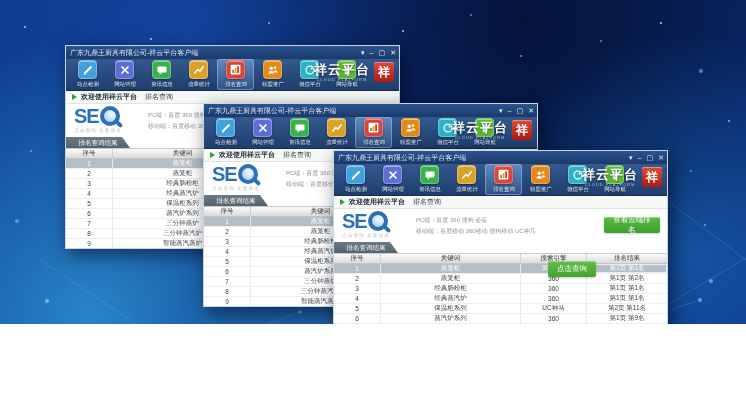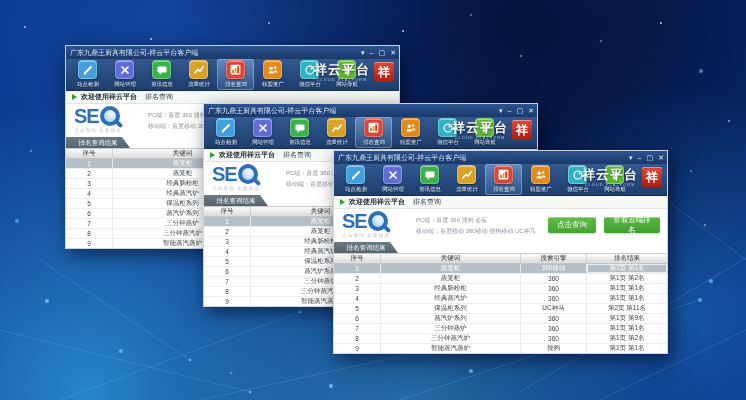--- a/index.html
+++ b/index.html
@@ -1,17 +1,17 @@
 <!DOCTYPE html>
 <html><head>
 <meta charset="utf-8">
 <style>
   html,body{margin:0;padding:0;}
   body{width:746px;height:400px;overflow:hidden;font-family:"Liberation Sans","DejaVu Sans",sans-serif;}
-  .stage{position:relative;width:746px;height:400px;overflow:hidden;
+  .stage{position:relative;width:746px;height:324px;overflow:hidden;
     background:
       radial-gradient(circle at 12% 98%, rgba(64,200,255,.55), transparent 38%),
       radial-gradient(circle at 55% 108%, rgba(70,195,255,.50), transparent 42%),
       radial-gradient(circle at 92% 78%, rgba(40,150,245,.38), transparent 30%),
       radial-gradient(circle at 70% 6%, rgba(4,16,52,.85), transparent 55%),
       radial-gradient(circle at 30% 18%, rgba(30,90,190,.45), transparent 45%),
       linear-gradient(118deg,#0d3c90 0%,#0b3180 38%,#082561 68%,#0b2f7c 100%);}
   .plexus{position:absolute;left:0;top:0;z-index:0;}
   .stars{position:absolute;left:0;top:0;width:2px;height:2px;border-radius:50%;z-index:0;
     box-shadow:
@@ -67,21 +67,21 @@
   .seo-se{font-size:20px;font-weight:bold;color:#2d6fb7;letter-spacing:-1px;line-height:1;}
   .seo-mag{width:12px;height:12px;border:4px solid #2d6fb7;border-radius:50%;position:relative;margin-left:1px;
     background:radial-gradient(circle at 62% 32%,#e8f4fd 20%,#8fc3e8);}
   .seo-mag::after{content:'';position:absolute;width:8px;height:4px;background:#2d6fb7;border-radius:2px;
     right:-7px;bottom:-4px;transform:rotate(45deg);}
   .seo-sub{font-size:5px;color:#b3b9be;letter-spacing:1px;margin-top:1px;white-space:nowrap;transform:scale(.95);transform-origin:left;}
   .engines{position:absolute;left:82px;top:6px;font-size:6px;color:#8d959c;line-height:1.9;white-space:nowrap;}
   .btn{position:absolute;height:16px;top:8px;border:none;border-radius:2px;color:#fff;font-size:7.5px;
     font-family:inherit;cursor:pointer;box-shadow:inset 0 1px 0 rgba(255,255,255,.35), 0 1px 2px rgba(0,0,0,.2);
     display:flex;align-items:center;justify-content:center;}
-  .btn-query{left:214px;width:48px;background:linear-gradient(#62bd4a,#46a232);}
+  .btn-query{left:214px;width:48px;background:linear-gradient(#62bd4a,#46a232);margin-top:44px;}
   .btn-cloud{left:270px;width:56px;background:linear-gradient(#5ab944,#409e2e);}
   .tabstrip{height:11px;background:#fff;position:relative;}
   .tab{position:absolute;left:0;top:0;width:64px;height:11px;background:linear-gradient(#6a7a84,#55636d);
     color:#fff;font-size:6.5px;line-height:11px;text-align:center;
     clip-path:polygon(0 0, calc(100% - 8px) 0, 100% 100%, 0 100%);cursor:default;}
   .rtable{height:100px;display:flex;flex-direction:column;border-top:1px solid #c6cacd;}
   .thead{display:flex;height:9px;min-height:9px;background:linear-gradient(#fbfbfb,#dadada);
     border-bottom:1px solid #c2c6c9;font-size:6.5px;color:#333;}
   .thead .cell{display:flex;align-items:center;justify-content:center;border-right:1px solid #cdd1d4;box-sizing:border-box;}
   .thead .cell:last-child{border-right:none;}

